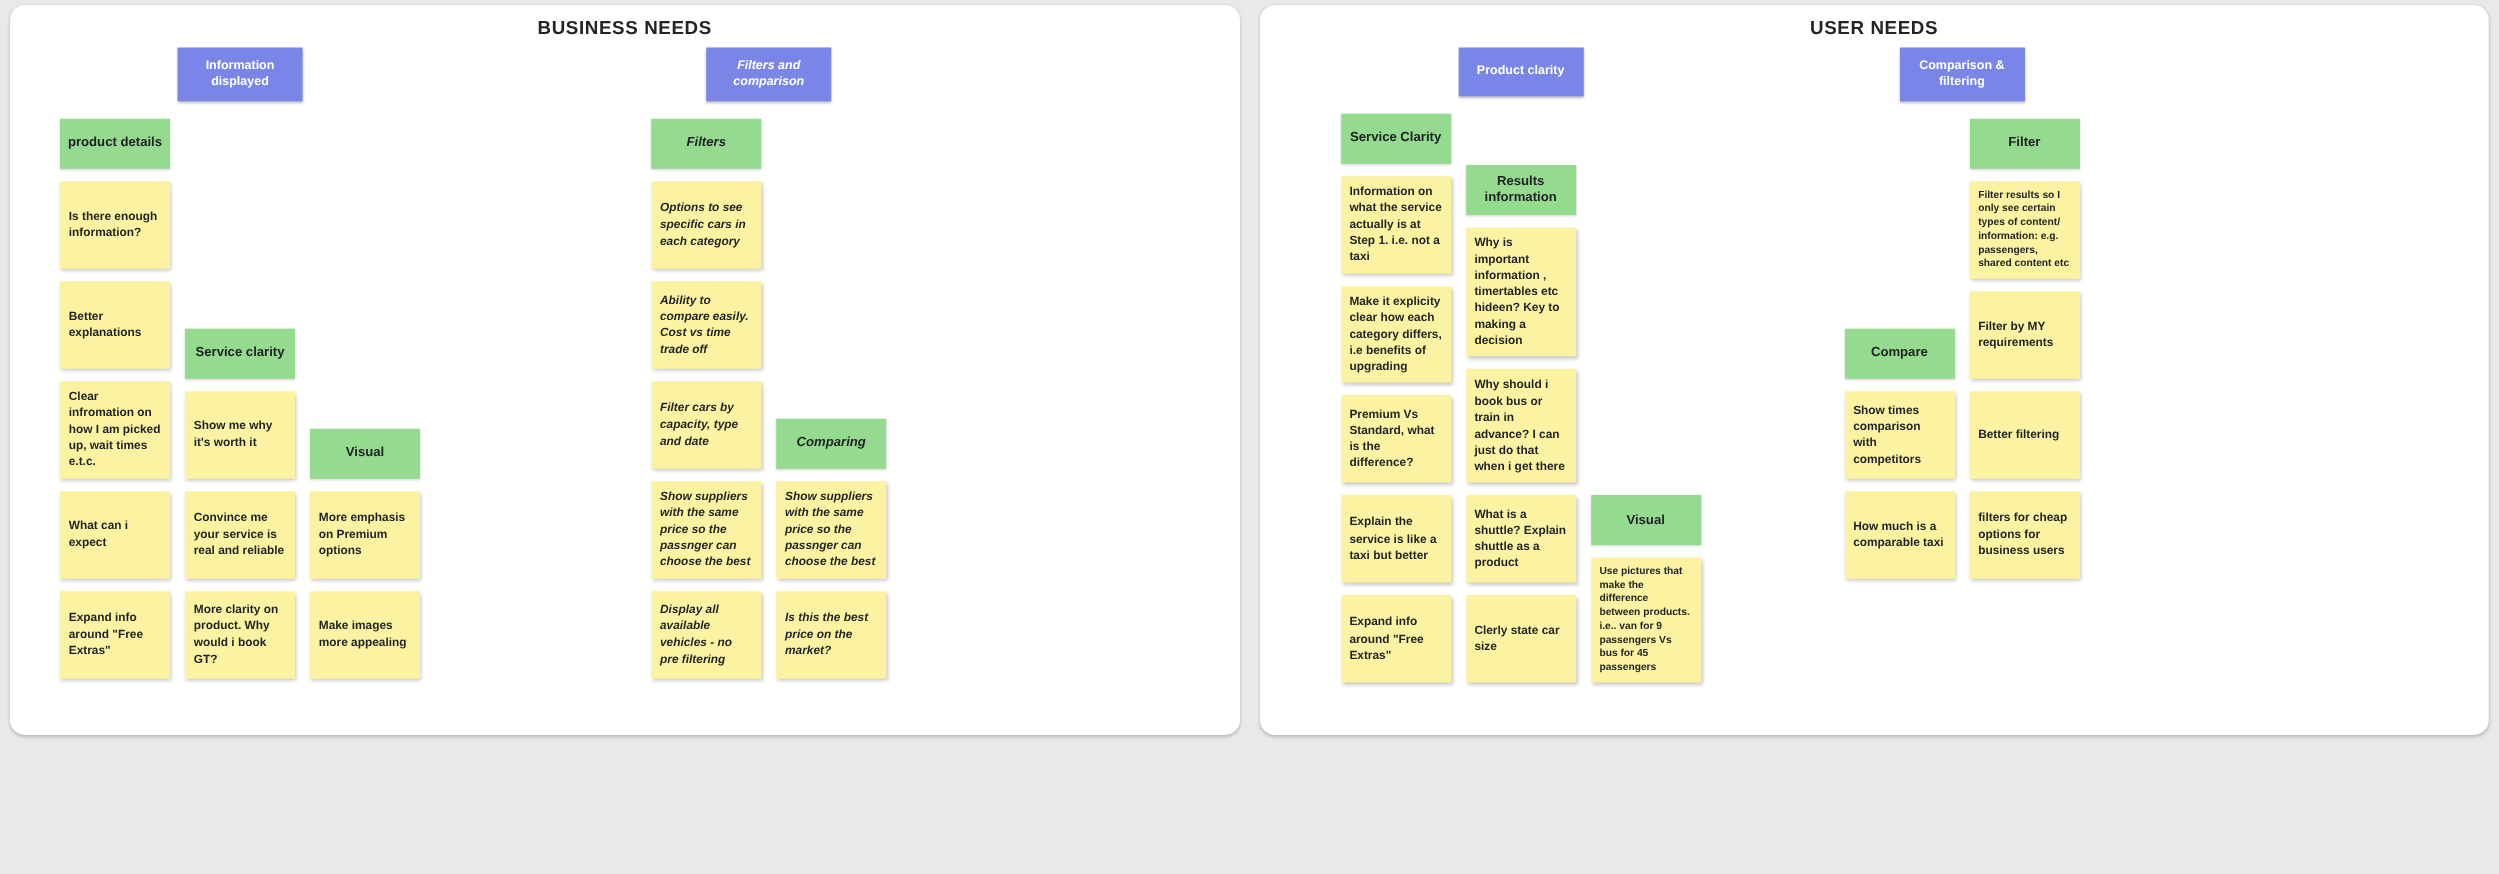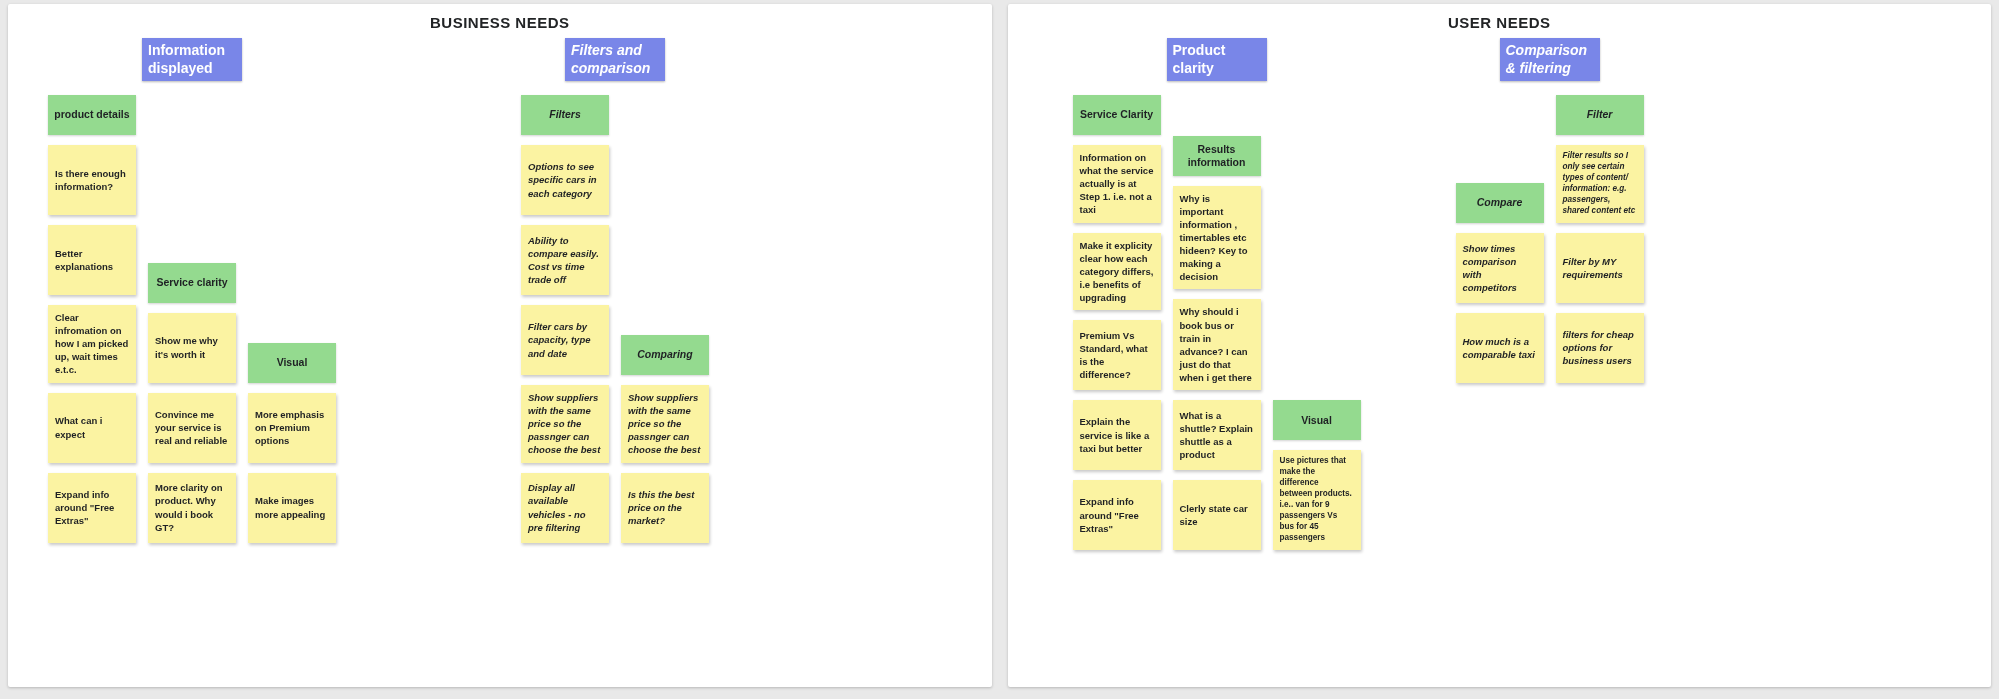--- a/index.html
+++ b/index.html
@@ -14,24 +14,24 @@
   .board {
     position: relative;
     width: 1999px; height: 699px;
     display: flex;
     gap: 16px;
     padding: 4px 8px 8px 8px;
   }
   .panel {
     position: relative;
     background: #ffffff;
-    border-radius: 2px;
+    border-radius: 12px;
     box-shadow: 0 1px 3px rgba(0,0,0,0.22);
     flex: 1 1 0;
-    height: 683px;
+    height: 584px;
     overflow: hidden;
   }
   .panel-title {
     position: absolute;
     top: 10px; left: 0; right: 0;
     text-align: center;
     font-size: 15px;
     font-weight: bold;
     letter-spacing: 0.5px;
     color: #222426;
@@ -44,27 +44,27 @@
   .header-row {
     display: flex;
     justify-content: center;
     margin-bottom: 14px;
   }
   .cat-card {
     width: 100px;
     min-height: 43px;
     background: #7986e8;
     color: #ffffff;
-    font-size: 14px;
+    font-size: 10px;
     font-weight: bold;
     line-height: 1.25;
     display: flex;
     align-items: center;
     justify-content: center;
-    text-align: left;
+    text-align: center;
     padding: 4px 6px;
     box-shadow: 0 1px 2px rgba(0,0,0,0.28);
   }
   .cols {
     display: flex;
     align-items: flex-end;
     gap: 12px;
   }
   .col {
     display: flex;
@@ -184,32 +184,33 @@
           <div class="note">What is a shuttle? Explain shuttle as a product</div>
           <div class="note">Clerly state car size</div>
         </div>
         <div class="col">
           <div class="sub-card">Visual</div>
           <div class="note small" style="min-height:72px;">Use pictures that make the difference between products. i.e.. van for 9 passengers Vs  bus for 45 passengers</div>
         </div>
       </div>
     </div>
 
-    <div class="cluster" style="left:448px;font-style:italic;">
+    <div class="cluster" style="left:468px;">
       <div class="header-row">
         <div class="cat-card">Comparison &amp; filtering</div>
       </div>
       <div class="cols">
         <div class="col">
           <div class="sub-card">Compare</div>
           <div class="note">Show times comparison with competitors</div>
           <div class="note">How much is a comparable taxi</div>
         </div>
         <div class="col">
           <div class="sub-card">Filter</div>
           <div class="note small">Filter results so I only see certain types of content/ information: e.g. passengers, shared content etc</div>
           <div class="note">Filter by MY requirements</div>
+          <div class="note">Better filtering</div>
           <div class="note">filters for cheap options for business users</div>
         </div>
       </div>
     </div>
   </div>
 </div>
 
 </body></html>

